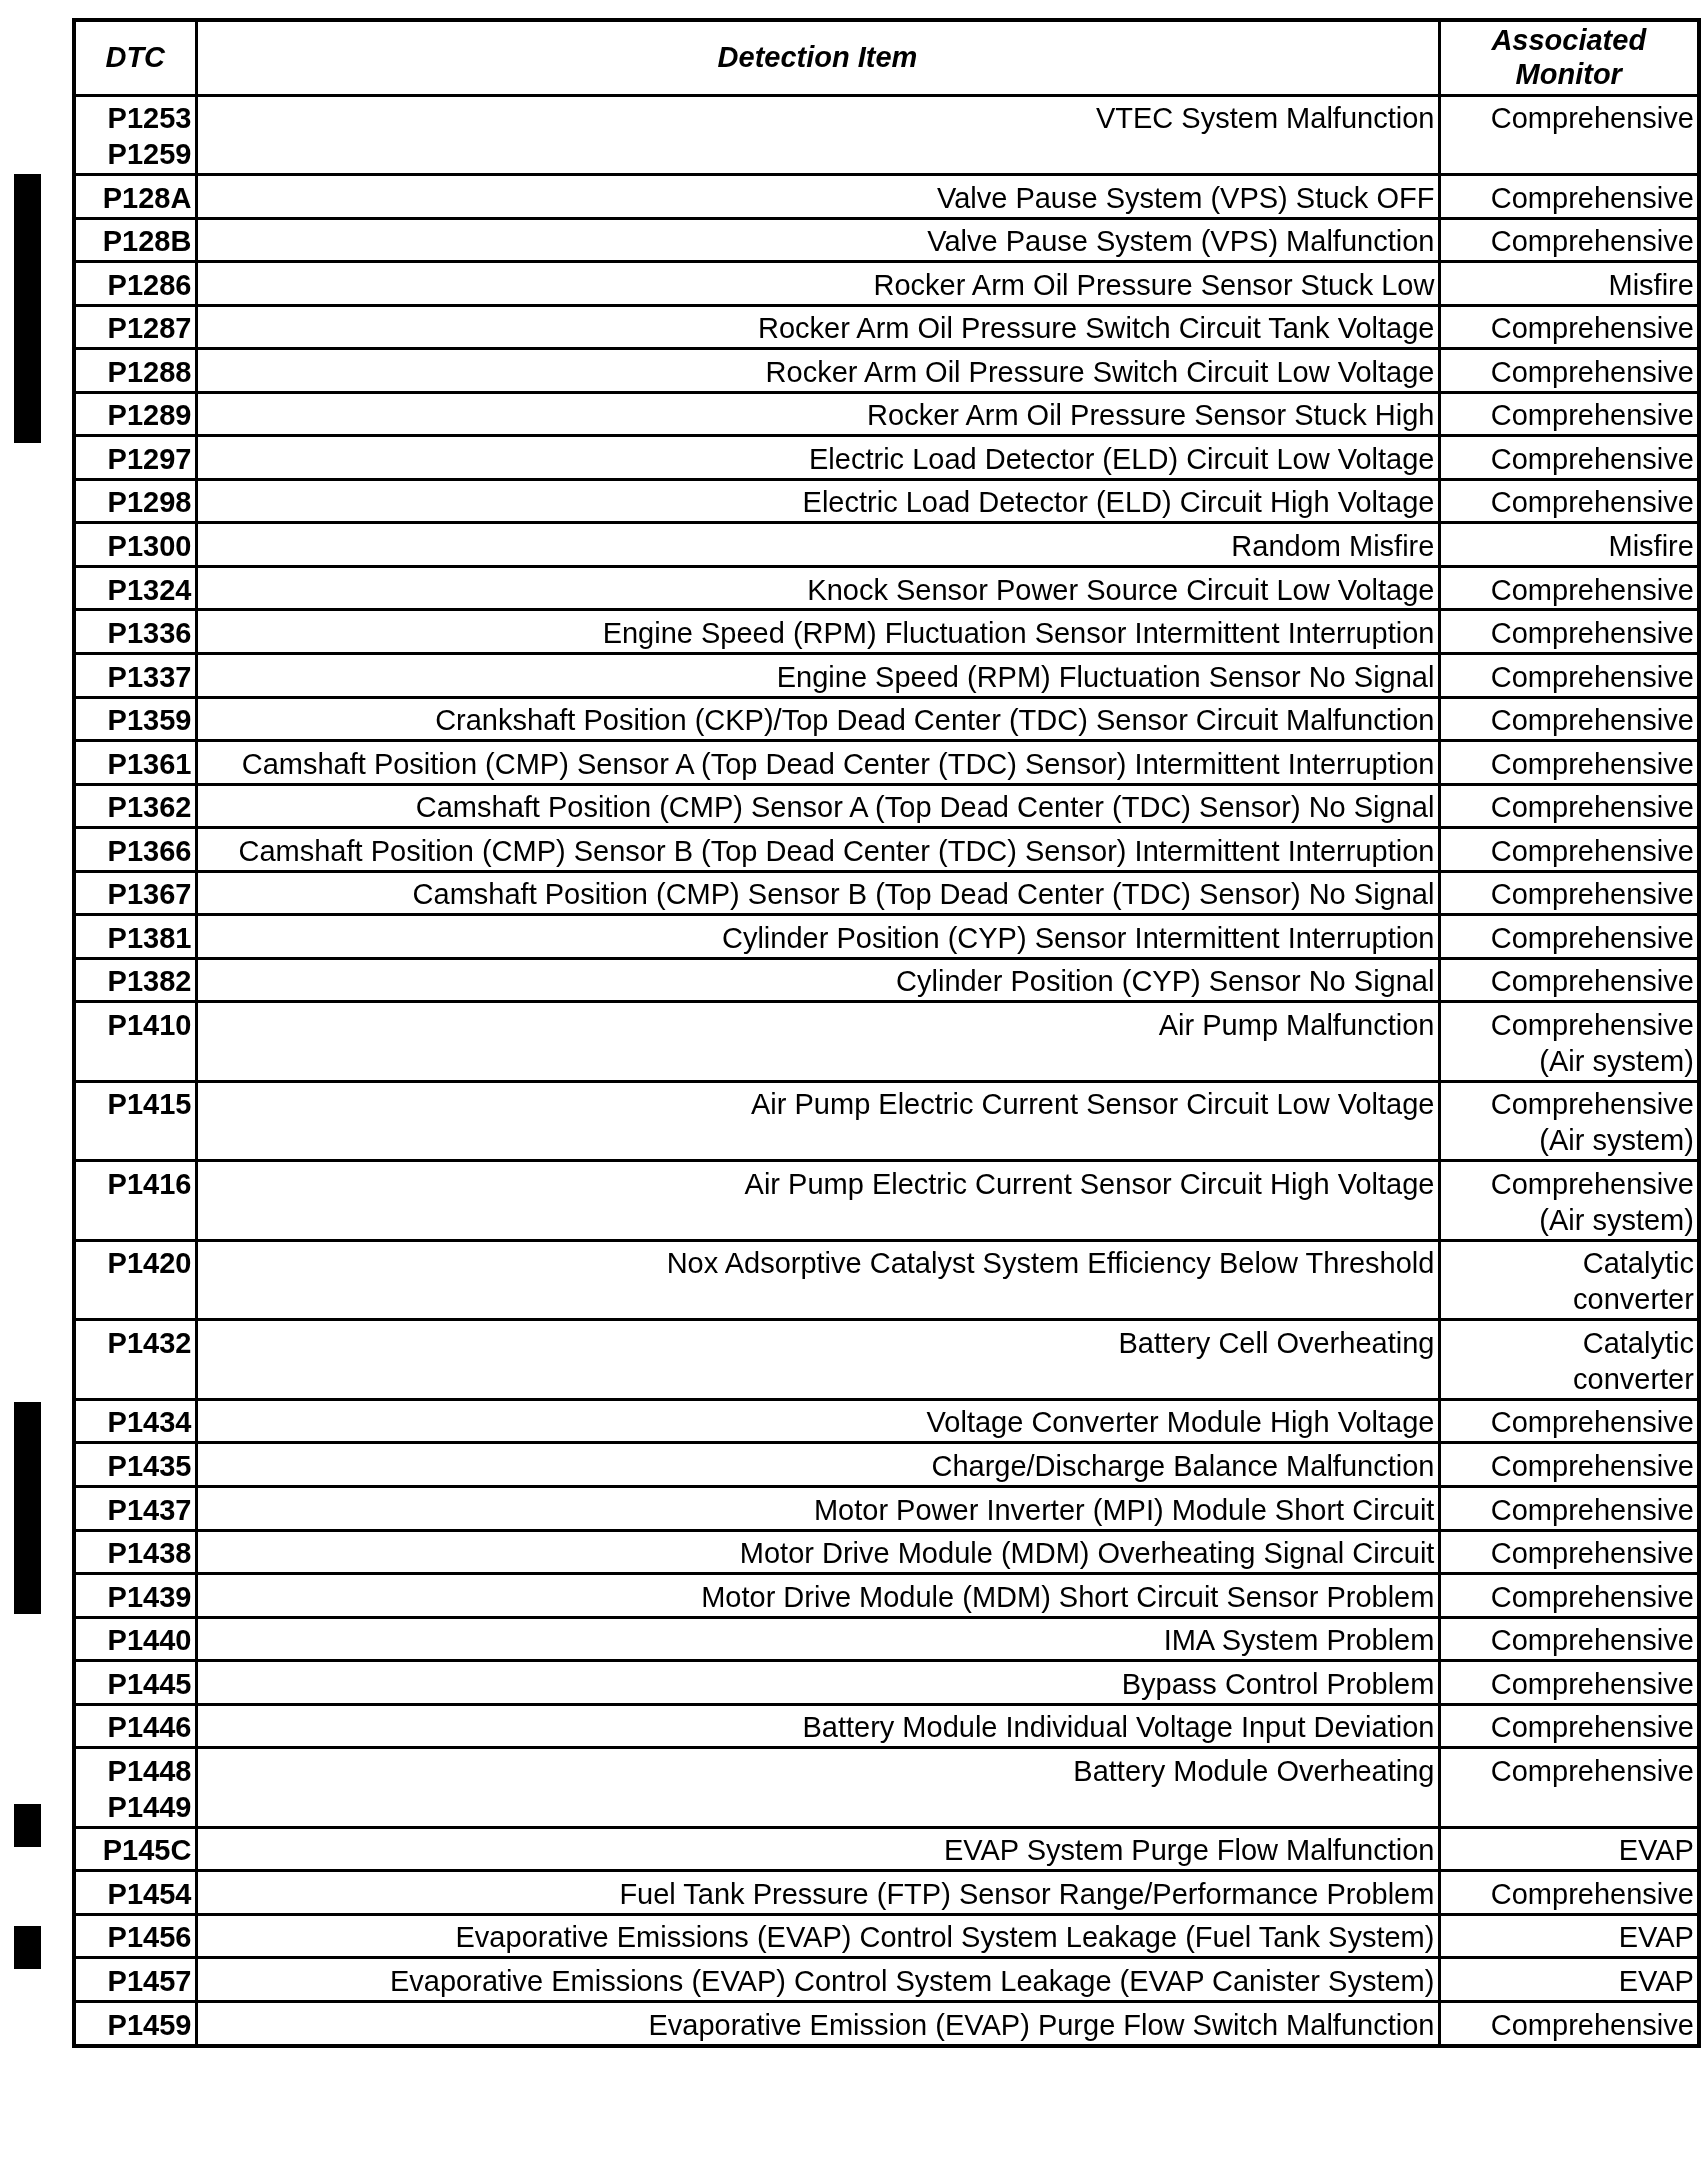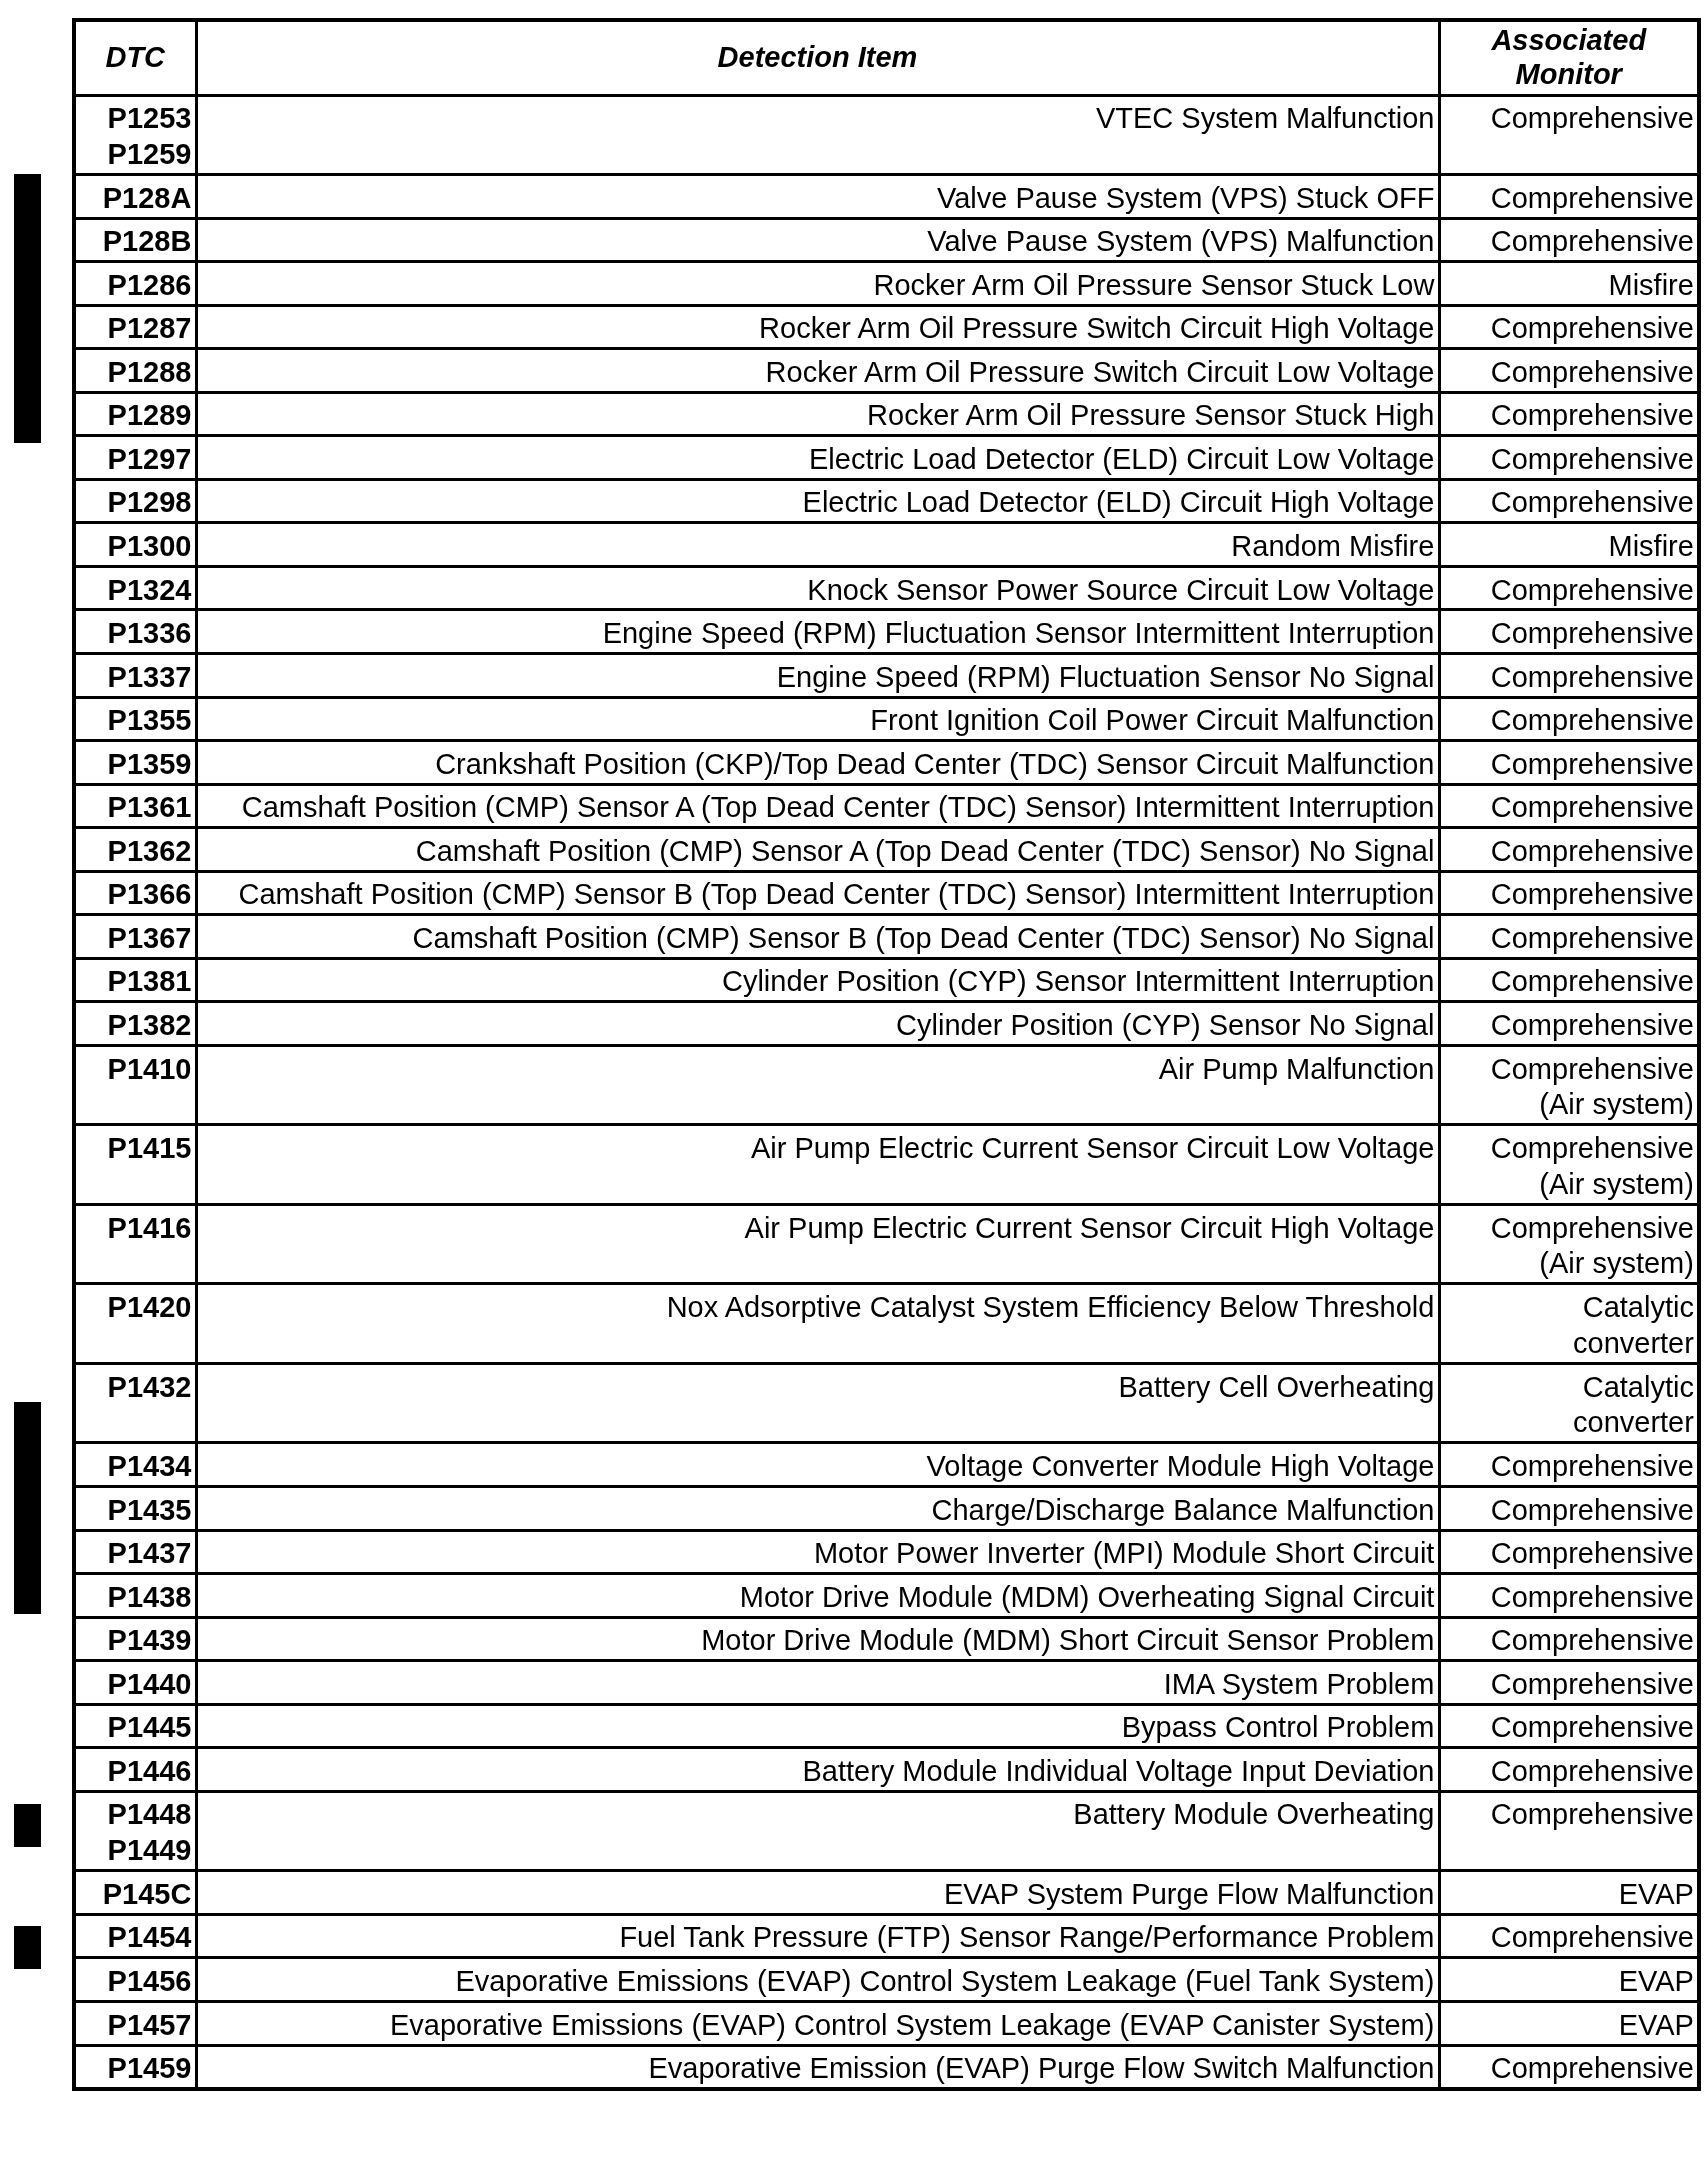--- a/index.html
+++ b/index.html
@@ -142,21 +142,21 @@
           </td>
           <td class="monitor">
             <div>Misfire</div>
           </td>
         </tr>
         <tr class="single">
           <td class="dtc">
             <div>P1287</div>
           </td>
           <td class="item">
-            <div>Rocker Arm Oil Pressure Switch Circuit High Voltage</div>
+            <div>Rocker Arm Oil Pressure Switch Circuit Tank Voltage</div>
           </td>
           <td class="monitor">
             <div>Comprehensive</div>
           </td>
         </tr>
         <tr class="single">
           <td class="dtc">
             <div>P1288</div>
           </td>
           <td class="item">
@@ -231,31 +231,20 @@
           <td class="monitor">
             <div>Comprehensive</div>
           </td>
         </tr>
         <tr class="single">
           <td class="dtc">
             <div>P1337</div>
           </td>
           <td class="item">
             <div>Engine Speed (RPM) Fluctuation Sensor No Signal</div>
-          </td>
-          <td class="monitor">
-            <div>Comprehensive</div>
-          </td>
-        </tr>
-        <tr class="single">
-          <td class="dtc">
-            <div>P1355</div>
-          </td>
-          <td class="item">
-            <div>Front Ignition Coil Power Circuit Malfunction</div>
           </td>
           <td class="monitor">
             <div>Comprehensive</div>
           </td>
         </tr>
         <tr class="single">
           <td class="dtc">
             <div>P1359</div>
           </td>
           <td class="item">

